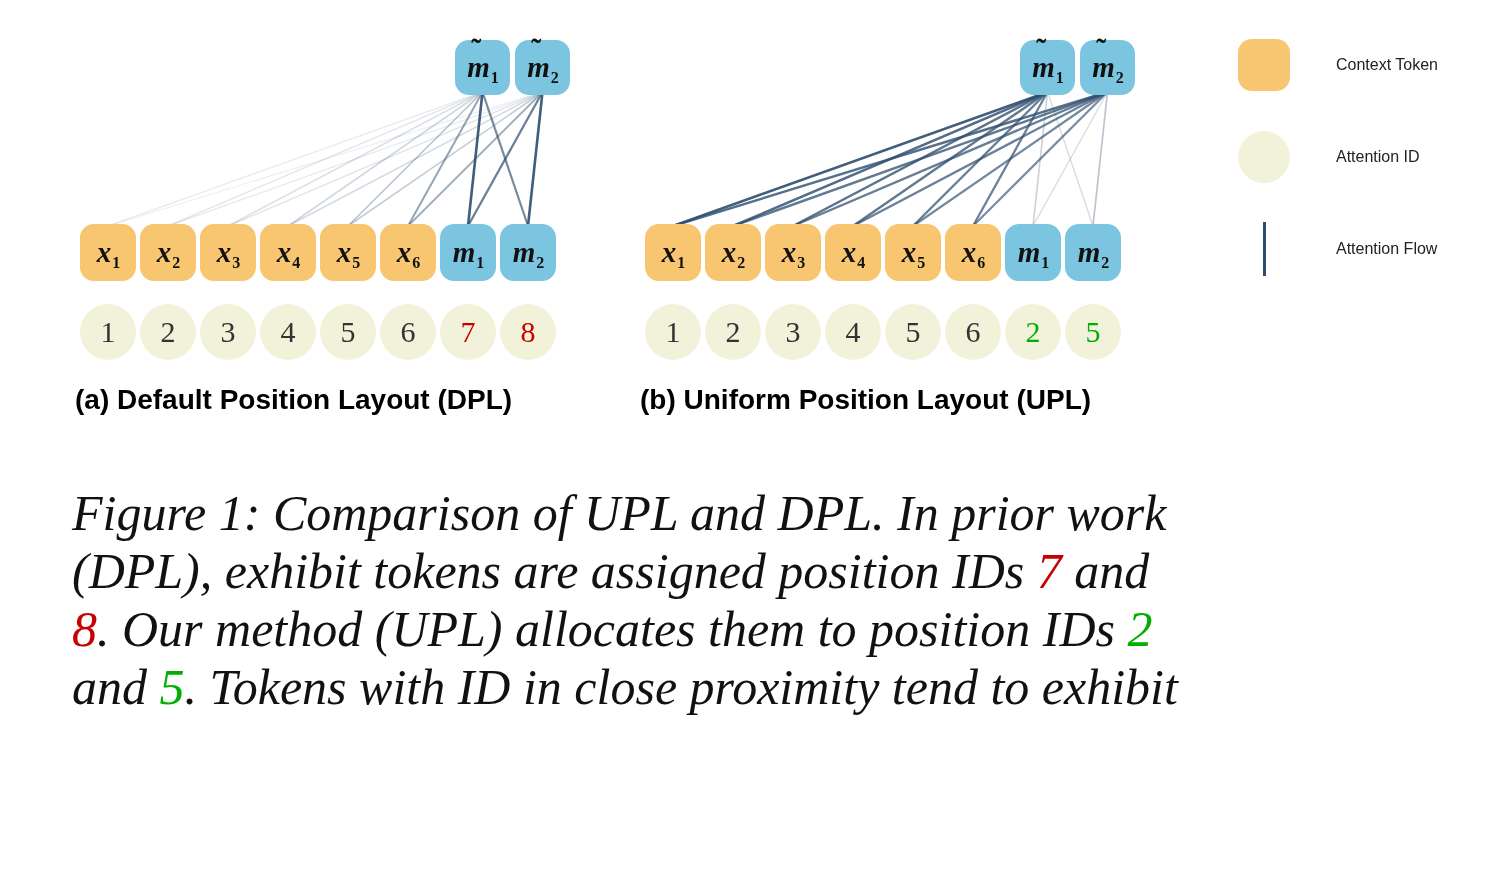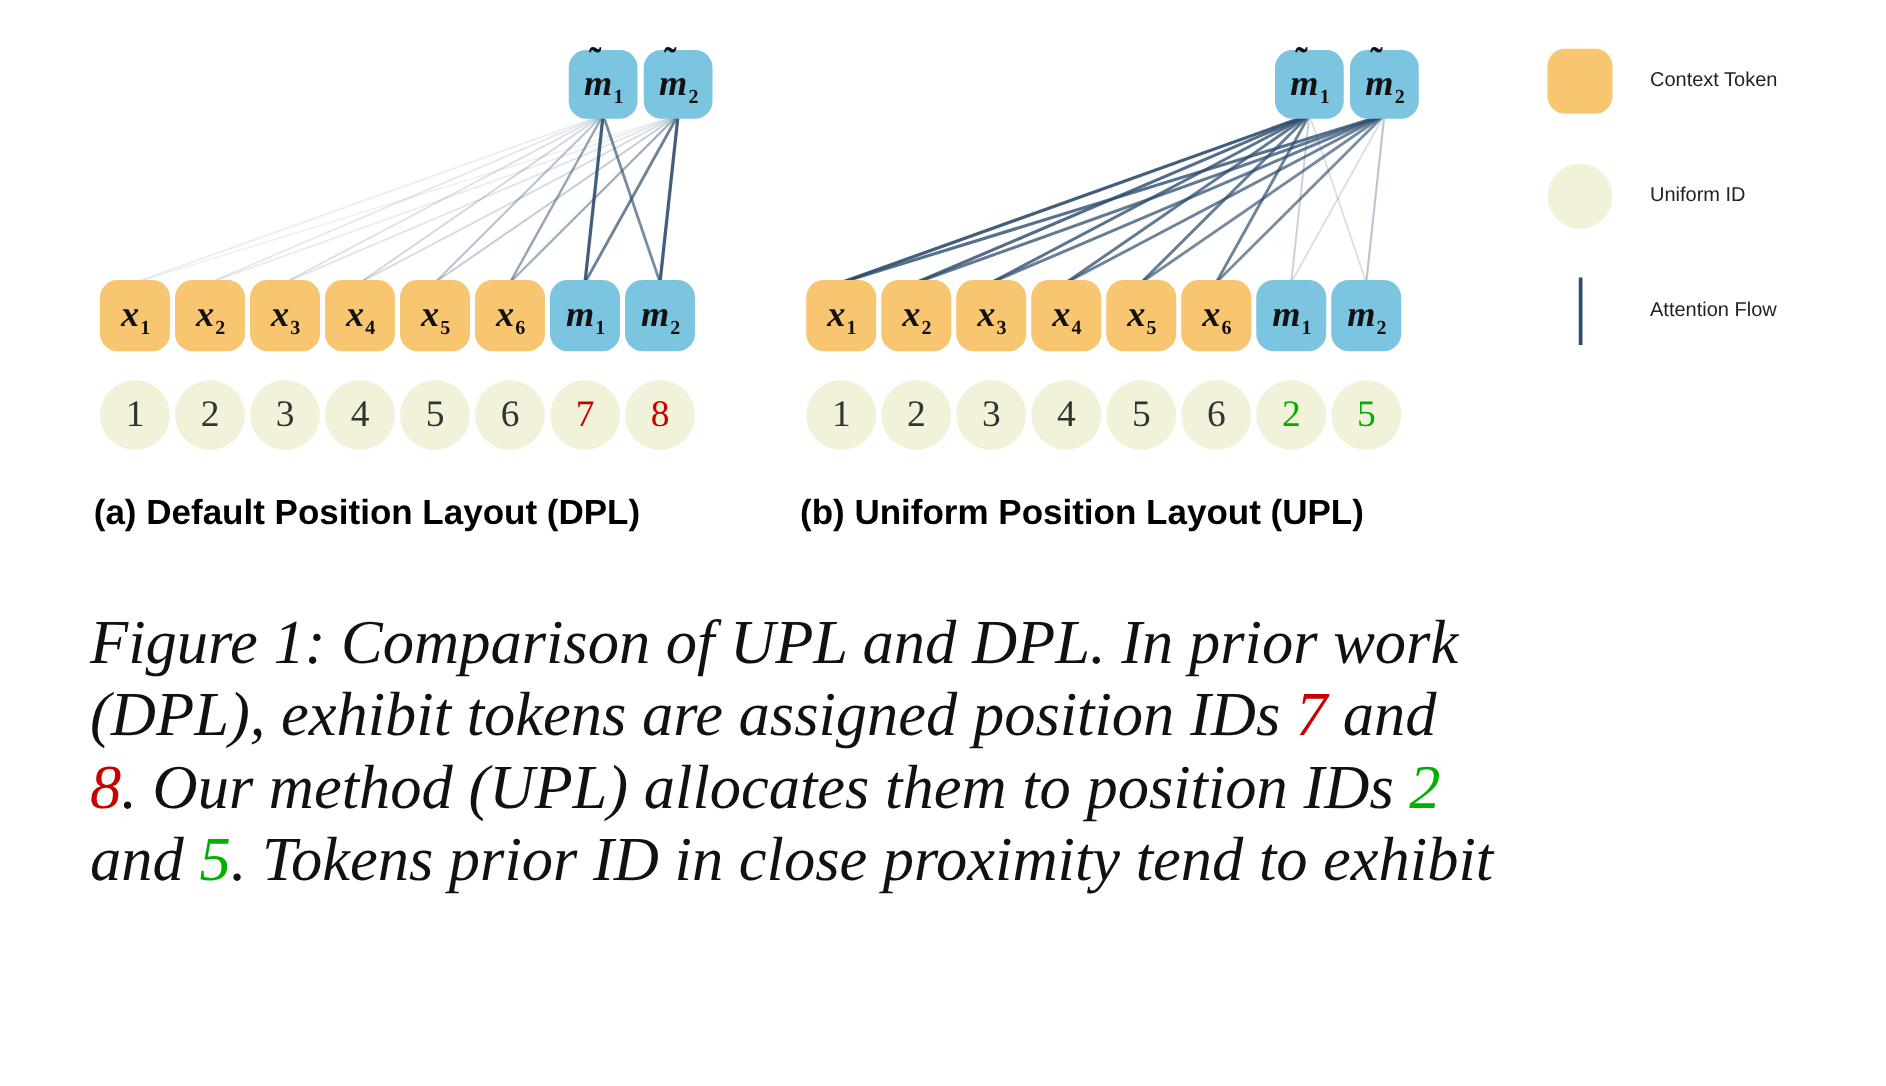--- a/index.html
+++ b/index.html
@@ -30,24 +30,24 @@
     font-style:normal;font-size:30px;letter-spacing:0;
   }
   .pos-circle{
     position:absolute;width:56px;height:56px;border-radius:50%;
     display:flex;align-items:center;justify-content:center;
     font-family:"Liberation Serif","DejaVu Serif",serif;
     font-size:30px;
   }
   .panel-caption{
     position:absolute;left:0;top:356px;
-    font-weight:bold;font-size:28px;color:#000;white-space:nowrap;margin-top:10px;
+    font-weight:bold;font-size:28px;color:#000;white-space:nowrap;
   }
   #legend{position:absolute;left:1238px;top:38px;width:250px;}
-  .legend-item{display:flex;align-items:center;height:54px;margin-bottom:38px;}
+  .legend-item{display:flex;align-items:center;height:54px;margin-bottom:38px;gap:16px;}
   .swatch{width:52px;height:52px;border-radius:14px;flex:0 0 auto;}
   .swatch-position{border-radius:50%;}
   .swatch-line{background:transparent;display:flex;justify-content:center;align-items:center;}
   .vline{width:3px;height:54px;}
   .legend-label{margin-left:30px;font-size:16px;color:#222;white-space:nowrap;}
   #caption{
     position:absolute;left:72px;top:484px;width:1420px;
     font-family:"Liberation Serif","DejaVu Serif",serif;
     font-size:50px;color:#111;font-style:italic;
   }
@@ -235,28 +235,28 @@
       <div class="pos-circle" style="left: 425px; top: 276px; background: rgb(242, 242, 219); color: rgb(0, 176, 0);">5</div>
       <div class="panel-caption">(b) Uniform Position Layout (UPL)</div>
     </div>
   <div id="legend">
       <div class="legend-item">
         <div class="swatch swatch-context" style="background: rgb(248, 197, 113);"></div>
         <div class="legend-label">Context Token</div>
       </div>
       <div class="legend-item">
         <div class="swatch swatch-position" style="background: rgb(242, 242, 219);"></div>
-        <div class="legend-label">Uniform ID</div>
+        <div class="legend-label">Attention ID</div>
       </div>
       <div class="legend-item">
         <div class="swatch swatch-line">
           <div class="vline" style="background: rgb(46, 77, 110);"></div>
         </div>
         <div class="legend-label">Attention Flow</div>
       </div>
     </div>
   <div id="caption">
       <div class="cap-line"><span>Figure 1: Comparison of UPL and DPL. In prior work</span></div>
       <div class="cap-line"><span>(DPL), exhibit tokens are assigned position IDs </span><span style="color: rgb(200, 0, 0);">7</span><span> and</span></div>
       <div class="cap-line"><span style="color: rgb(200, 0, 0);">8</span><span>. Our method (UPL) allocates them to position IDs </span><span style="color: rgb(0, 176, 0);">2</span></div>
-      <div class="cap-line"><span>and </span><span style="color: rgb(0, 176, 0);">5</span><span>. Tokens prior ID in close proximity tend to exhibit</span></div>
+      <div class="cap-line"><span>and </span><span style="color: rgb(0, 176, 0);">5</span><span>. Tokens with ID in close proximity tend to exhibit</span></div>
     </div>
 </div>
 
 </body></html>

